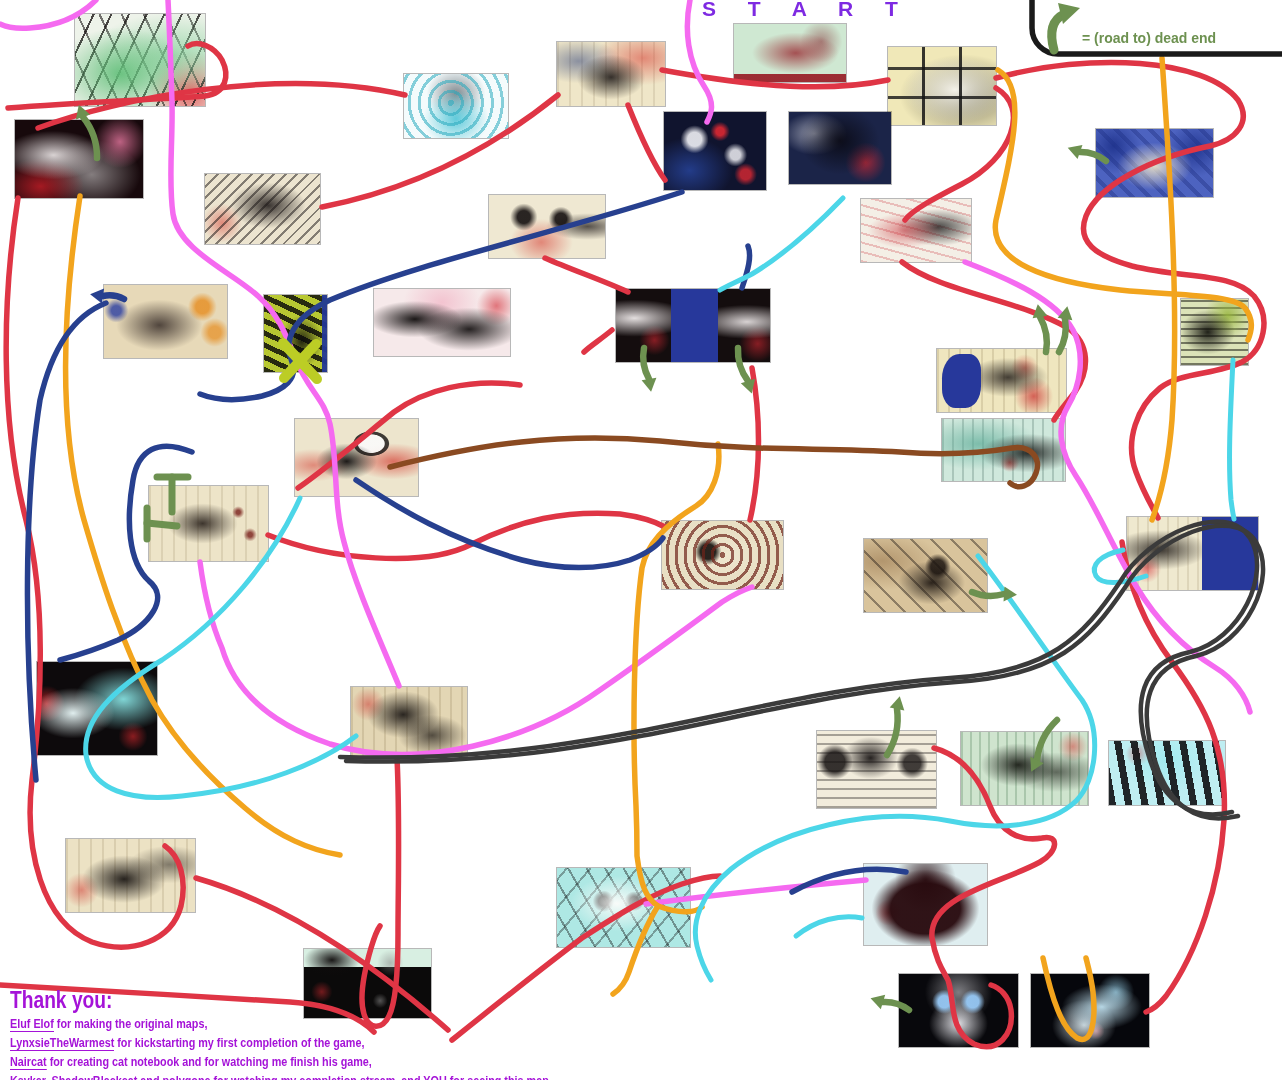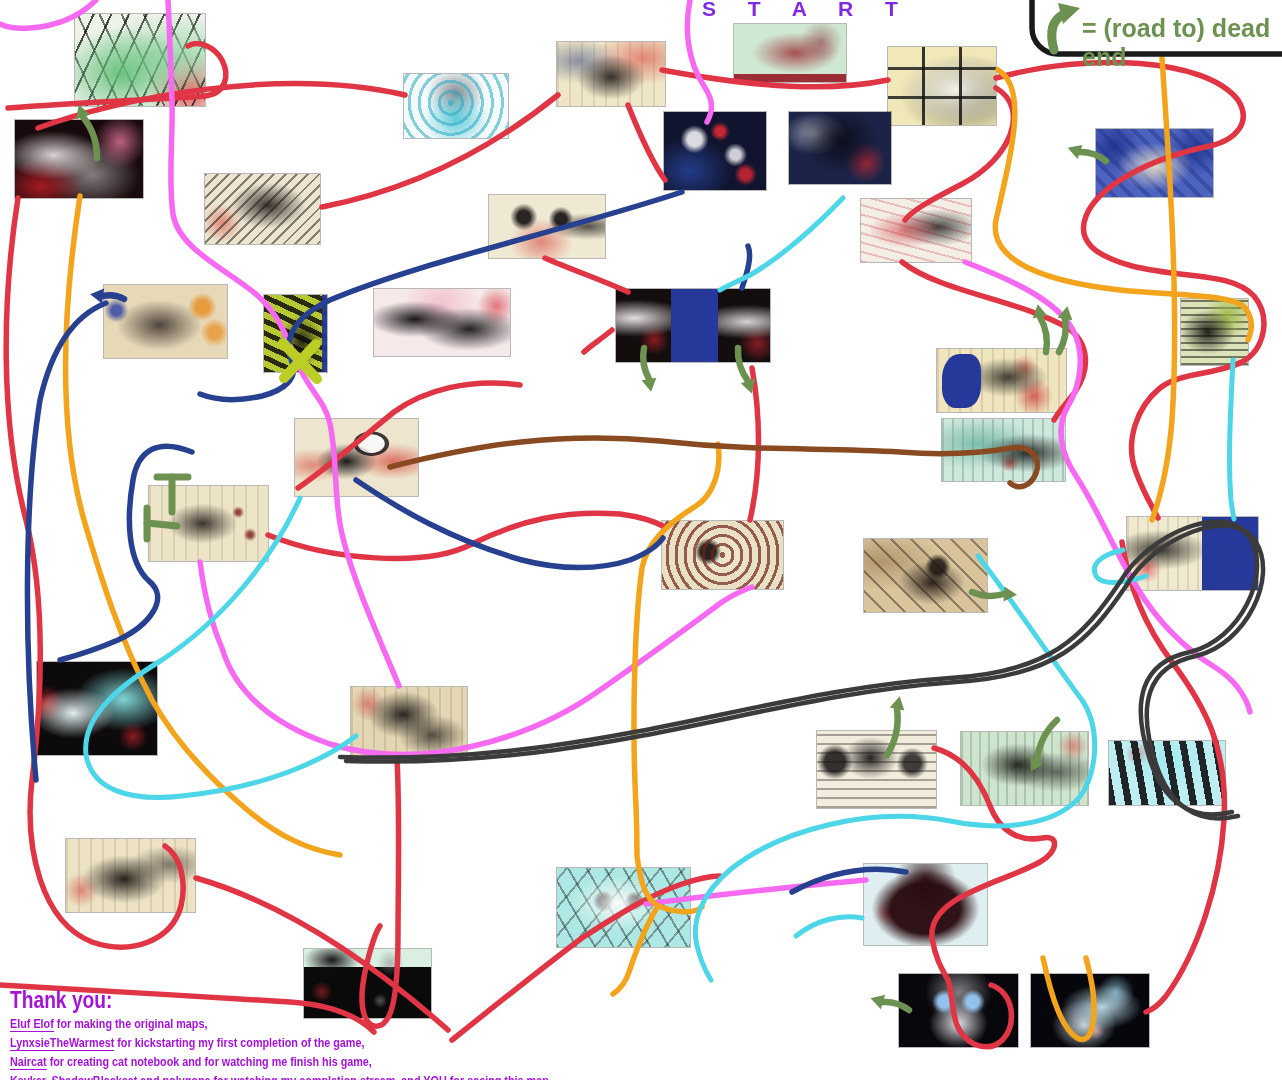--- a/index.html
+++ b/index.html
@@ -3,22 +3,22 @@
 <meta charset="utf-8">
 <style>
   html,body{margin:0;padding:0;background:#ffffff;}
   body{font-family:"Liberation Sans", sans-serif;}
   #stage{position:relative;width:1282px;height:1080px;background:#ffffff;overflow:hidden;}
   .node{position:absolute;box-shadow:0 0 0 1px rgba(0,0,0,.28);}
   .censor{position:absolute;background:#27389b;}
   #routes{position:absolute;left:0;top:0;width:1282px;height:1080px;pointer-events:none;}
   #start-label{position:absolute;left:702px;top:-3px;width:220px;color:#7e2ae2;
     font-weight:bold;font-size:21px;letter-spacing:13px;}
-  #legend{position:absolute;left:1082px;top:14px;width:200px;color:#6d9150;
-    font-weight:bold;font-size:25px;}
+  #legend{position:absolute;left:1082px;top:30px;width:200px;color:#6d9150;
+    font-weight:bold;font-size:14px;}
   #credits{position:absolute;left:10px;top:986px;width:640px;color:#a513d8;}
   #credits .head{font-size:24px;font-weight:bold;transform:scaleX(.8);transform-origin:left;}
   #credits .cl{font-size:13.5px;font-weight:bold;line-height:1.42;transform:scaleX(.8);transform-origin:left;white-space:nowrap;}
   #credits .u{border-bottom:1.5px solid currentColor;}
 </style>
 </head>
 <body>
 
 <div id="stage">
   <div id="nodes-layer">

